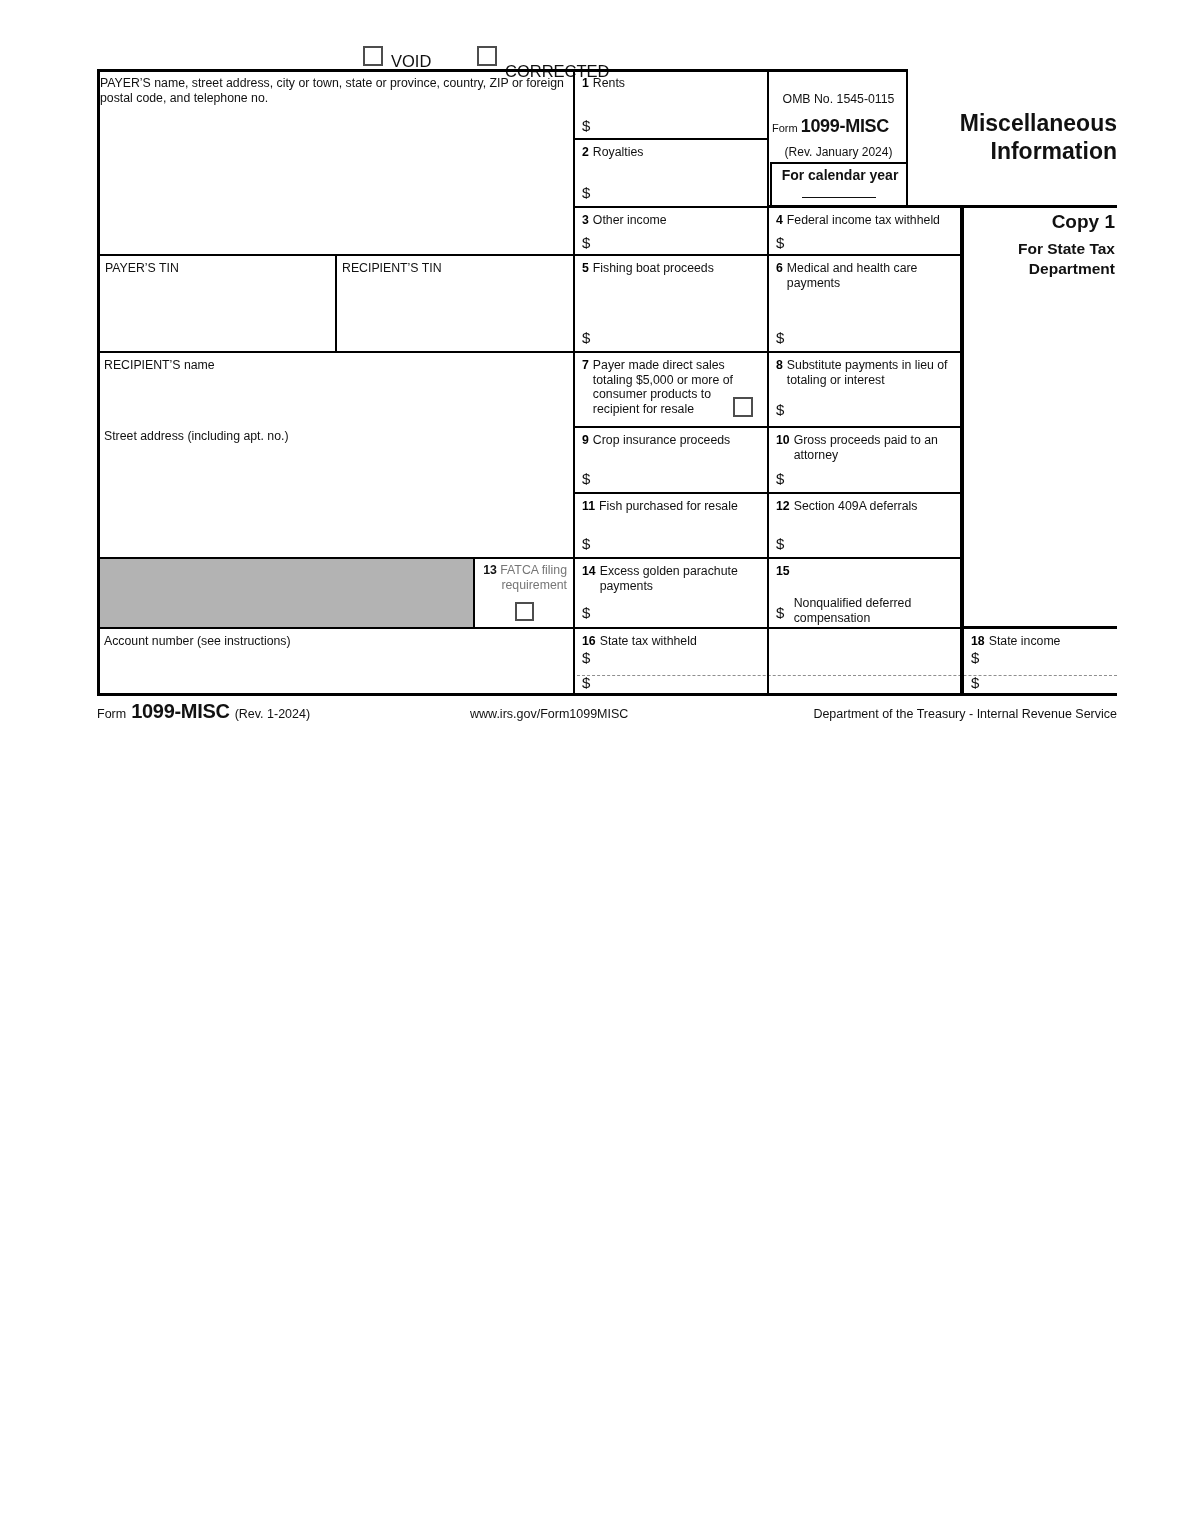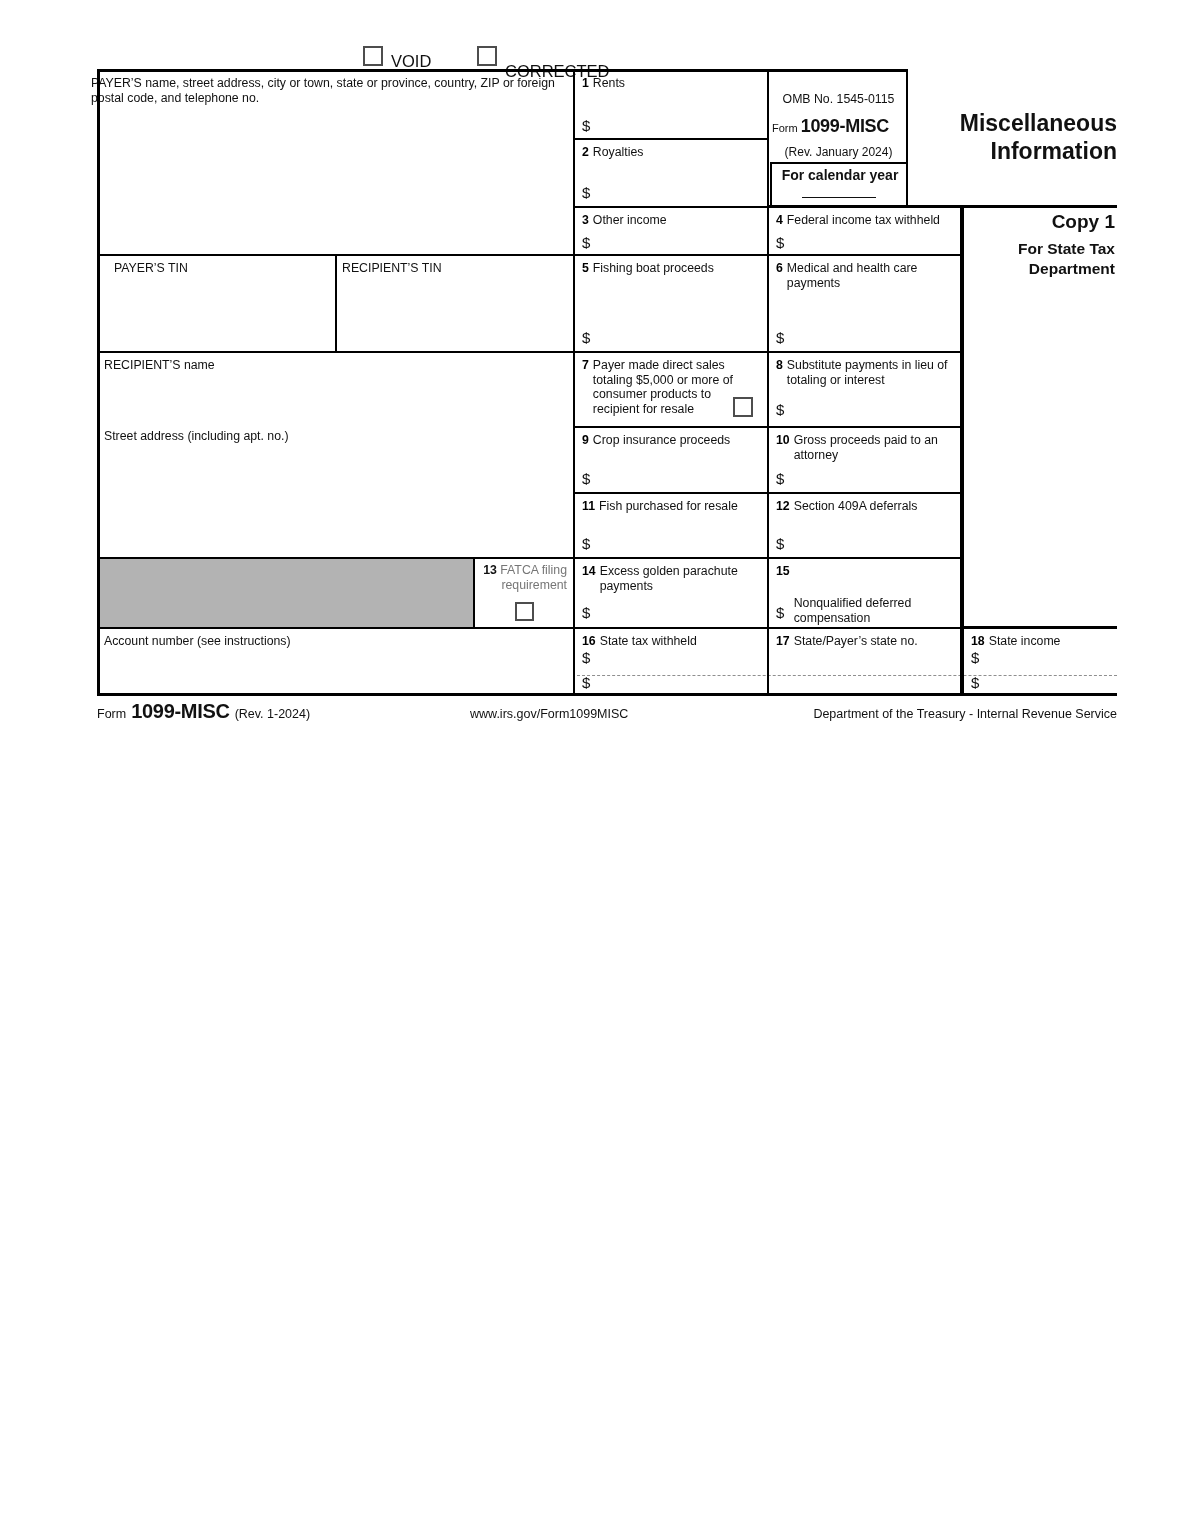--- a/index.html
+++ b/index.html
@@ -24,26 +24,26 @@
 
 <div id="page">
 
   <div class="cb" style="left:363px;top:46px;"></div>
   <div style="position:absolute;left:391px;top:52px;font-size:16.5px;">VOID</div>
   <div class="cb" style="left:477px;top:46px;"></div>
   <div style="position:absolute;left:505px;top:62px;font-size:16.5px;">CORRECTED</div>
 
   <div class="gray-fill" style="left:98px;top:558px;width:376px;height:70px;"></div>
 
-  <div class="cell" style="left:84px;top:71px;width:555px;height:183px;">
+  <div class="cell" style="left:93px;top:71px;width:555px;height:183px;">
     <div class="caps-lbl" style="max-width:466px;">PAYER’S name, street address, city or town, state or province, country, ZIP or foreign postal code, and telephone no.</div>
     <div style="position:absolute;left:4px;top:40px;width:460px;height:135px;"></div>
   </div>
 
-  <div class="cell" style="left:107px;top:256px;width:238px;height:94px;">
+  <div class="cell" style="left:98px;top:256px;width:238px;height:94px;">
     <div class="caps-lbl">PAYER’S TIN</div>
     <div style="position:absolute;left:4px;top:24px;width:225px;height:64px;"></div>
   </div>
 
   <div class="cell" style="left:335px;top:256px;width:238px;height:94px;">
     <div class="caps-lbl">RECIPIENT’S TIN</div>
     <div style="position:absolute;left:4px;top:24px;width:225px;height:64px;"></div>
   </div>
 
   <div class="cell" style="left:97px;top:353px;width:476px;height:72px;">
@@ -183,27 +183,20 @@
 
   <div class="cell" style="left:575px;top:629px;width:190px;height:64px;">
     <div class="lbl">
         <b>16</b>
         <span>State tax withheld</span>
       </div>
     <div class="dollar" style="top:21px;">$</div>
     <div class="dollar" style="bottom:2px;">$</div>
   </div>
 
-  <div class="cell" style="left:769px;top:629px;width:192px;height:64px;">
-    <div class="lbl">
-        <b>17</b>
-        <span>State/Payer’s state no.</span>
-      </div>
-    <div style="position:absolute;left:4px;top:20px;width:180px;height:40px;"></div>
-  </div>
 
   <div class="cell" style="left:964px;top:629px;width:152px;height:64px;">
     <div class="lbl">
         <b>18</b>
         <span>State income</span>
       </div>
     <div class="dollar" style="top:21px;">$</div>
     <div class="dollar" style="bottom:2px;">$</div>
   </div>
 

